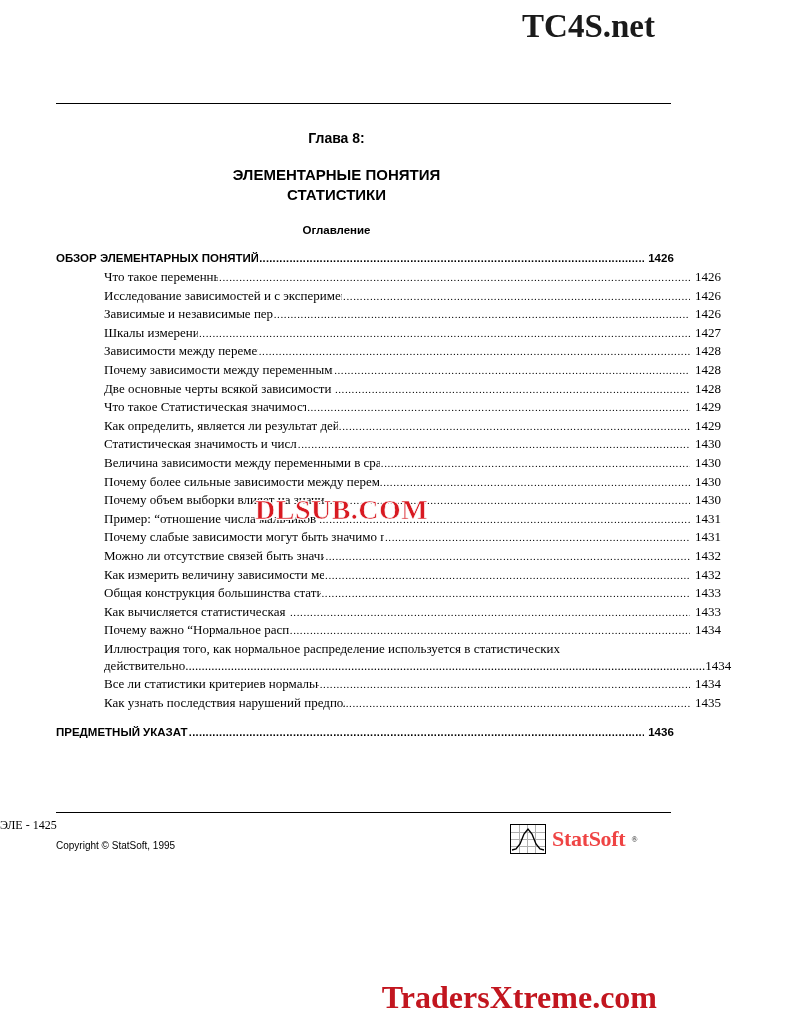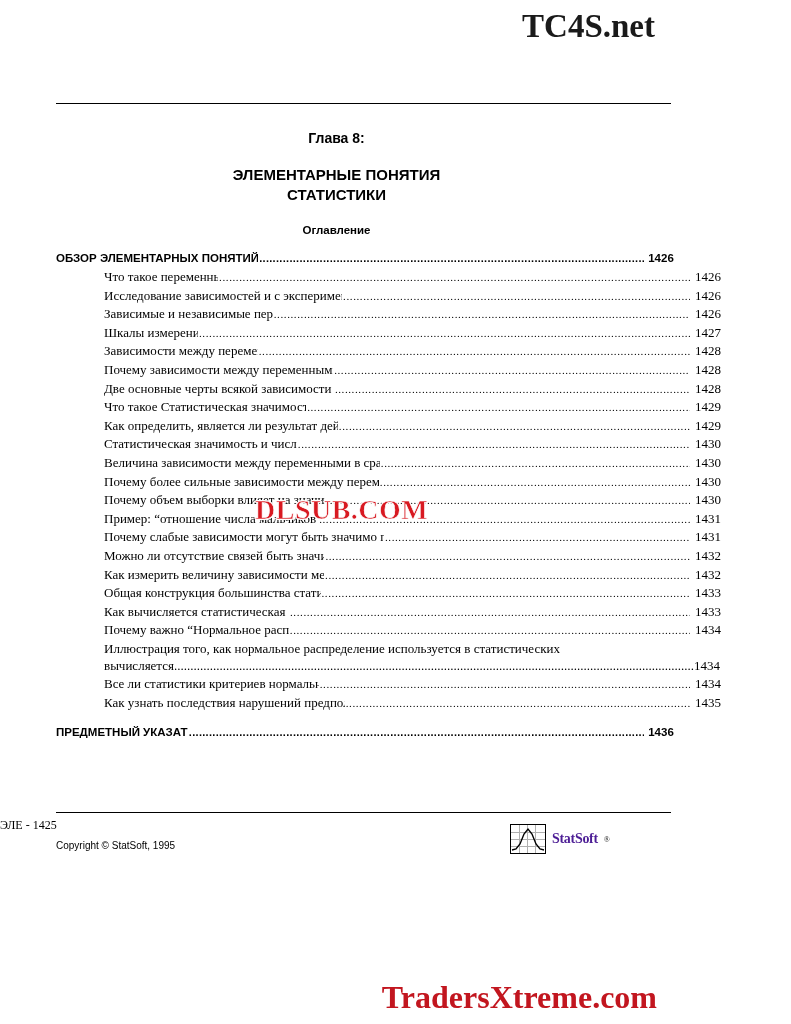--- a/index.html
+++ b/index.html
@@ -220,22 +220,22 @@
   .statsoft .chartbox .grid-v {
     position: absolute; top: 0; bottom: 0; width: 1px; background: #b0b0b0;
   }
   .statsoft .chartbox .grid-h {
     position: absolute; left: 0; right: 0; height: 1px; background: #b0b0b0;
   }
   .statsoft .chartbox svg { position: absolute; left: 0; top: 0; }
   .statsoft .word {
     font-family: "Liberation Serif", serif;
     font-weight: bold;
-    font-size: 14px;
-    color: #4c1d95;
+    font-size: 22px;
+    color: #ef4444;
     letter-spacing: -0.3px;
   }
   .statsoft .reg {
     font-family: "Liberation Serif", serif;
     font-size: 8px;
     color: #111;
     vertical-align: super;
   }
 
   
@@ -403,21 +403,21 @@
 
     <div class="toc-row lvl2">
       <span class="label">Почему важно “Нормальное распределение”</span>
       <span class="dots">................................................................................................................................................................</span>
       <span class="page-num">1434</span>
     </div>
 
     <div class="lvl2 wrap">
       <span class="l1">Иллюстрация того,  как  нормальное распределение  используется  в статистических</span>
       <span class="l2row">
-        <span class="label">вычисляется</span>
+        <span class="label">действительно</span>
         <span class="dots">................................................................................................................................................................</span>
         <span class="page-num">1434</span>
       </span>
     </div>
 
     <div class="toc-row lvl2">
       <span class="label">Все ли статистики критериев нормально распределены?</span>
       <span class="dots">................................................................................................................................................................</span>
       <span class="page-num">1434</span>
     </div>

